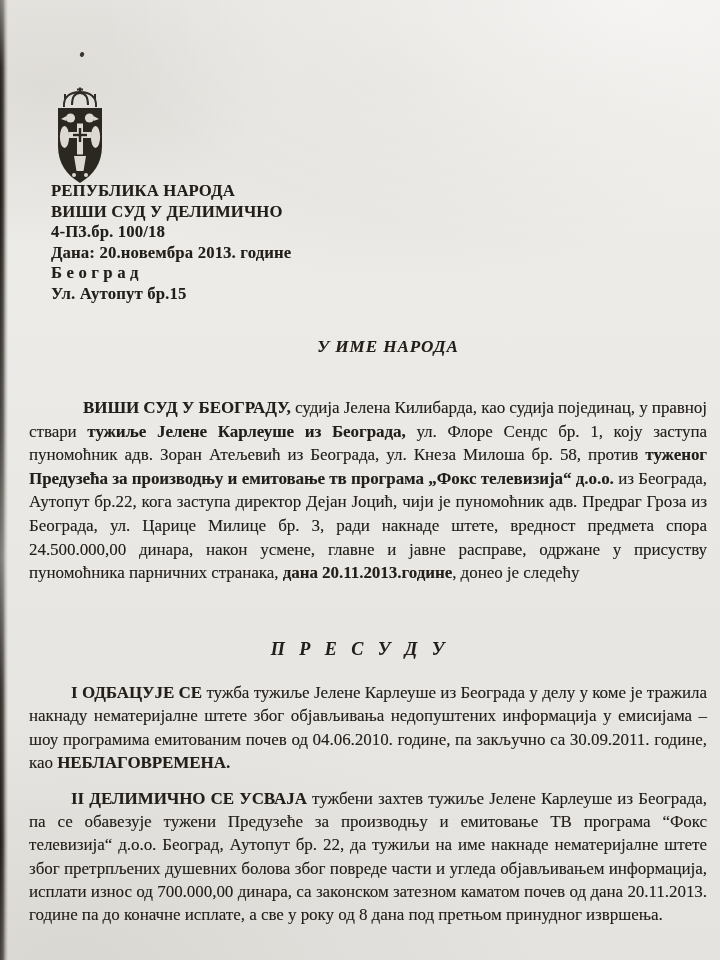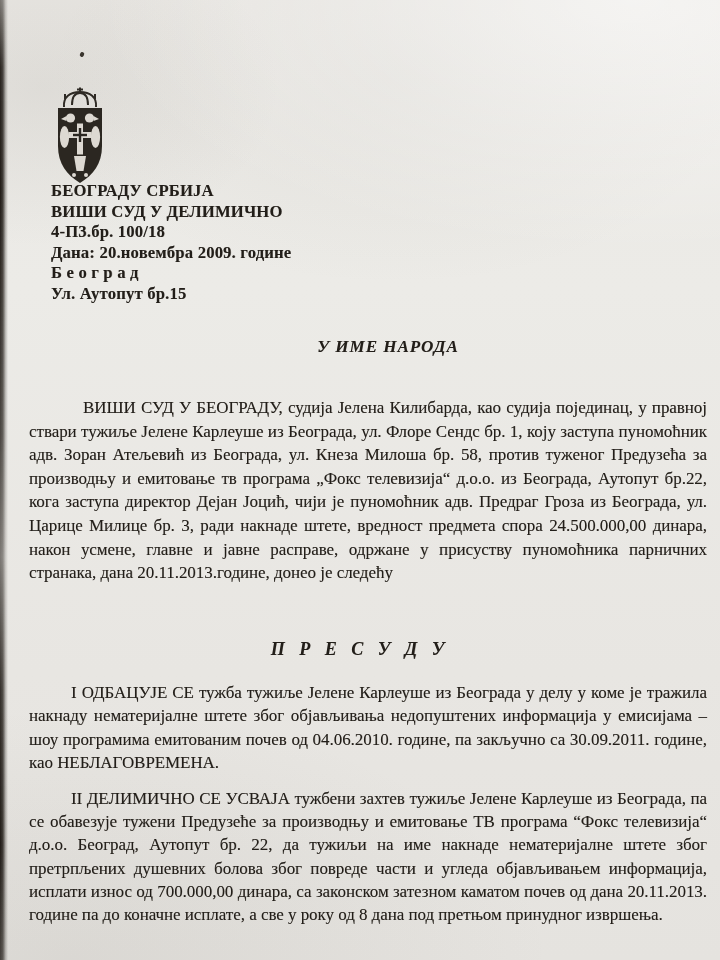--- a/index.html
+++ b/index.html
@@ -39,21 +39,21 @@
   }
   .title-name{top:337px;font-size:17px;letter-spacing:1px;padding-left:28px;}
   .title-judgment{top:639px;font-size:18px;letter-spacing:5px;font-style:italic;}
   .body{
     position:absolute;left:29px;width:678px;margin:0;
     font-size:16.9px;text-align:justify;
   }
   .intro{top:396px;line-height:23.6px;text-indent:54px;}
   .p1{top:681px;line-height:23.4px;text-indent:42px;}
   .p2{top:787px;line-height:23.2px;text-indent:42px;}
-  .b{font-weight:normal;}
+  .b{font-weight:bold;}
   .ink{
     text-shadow:0.3px 0.3px 0.6px rgba(45,37,28,0.38);
   }
 </style>
 </head>
 <body>
 
 <div class="page">
 
   <div class="scan-edge"></div>
@@ -82,24 +82,24 @@
       <circle cx="24" cy="89" r="2"></circle>
       <circle cx="36" cy="89" r="2"></circle>
     </g>
     <g fill="#2b2721">
       <rect x="28.8" y="42" width="2.4" height="14"></rect>
       <rect x="23" y="47.8" width="14" height="2.4"></rect>
     </g>
   </svg>
 
   <div class="court-header ink">
-    <div>БЕОГРАДУ СРБИЈА</div>
+    <div>РЕПУБЛИКА НАРОДА</div>
     <div>ВИШИ СУД У ДЕЛИМИЧНО</div>
     <div>4-П3.бр. 100/18</div>
-    <div>Дана: 20.новембра 2009. године</div>
+    <div>Дана: 20.новембра 2013. године</div>
     <div>Б е о г р а д</div>
     <div>Ул. Аутопут бр.15</div>
   </div>
 
   <div class="title-center title-name ink">У ИМЕ НАРОДА</div>
 
   <p class="body intro ink"><span class="b">ВИШИ СУД У БЕОГРАДУ,</span><span> судија Јелена Килибарда, као судија појединац, у правној ствари </span><span class="b">тужиље Јелене Карлеуше из Београда,</span><span> ул. Флоре Сендс бр. 1, коју заступа пуномоћник адв. Зоран Атељевић из Београда, ул. Кнеза Милоша бр. 58, против </span><span class="b">туженог Предузећа за производњу и емитовање тв програма „Фокс телевизија“ д.о.о.</span><span> из Београда, Аутопут бр.22, кога заступа директор Дејан Јоцић, чији је пуномоћник адв. Предраг Гроза из Београда, ул. Царице Милице бр. 3, ради накнаде штете, вредност предмета спора 24.500.000,00 динара, након усмене, главне и јавне расправе, одржане у присуству пуномоћника парничних странака, </span><span class="b">дана 20.11.2013.године</span><span>, донео је следећу</span></p>
 
   <div class="title-center title-judgment ink">П Р Е С У Д У</div>
 

